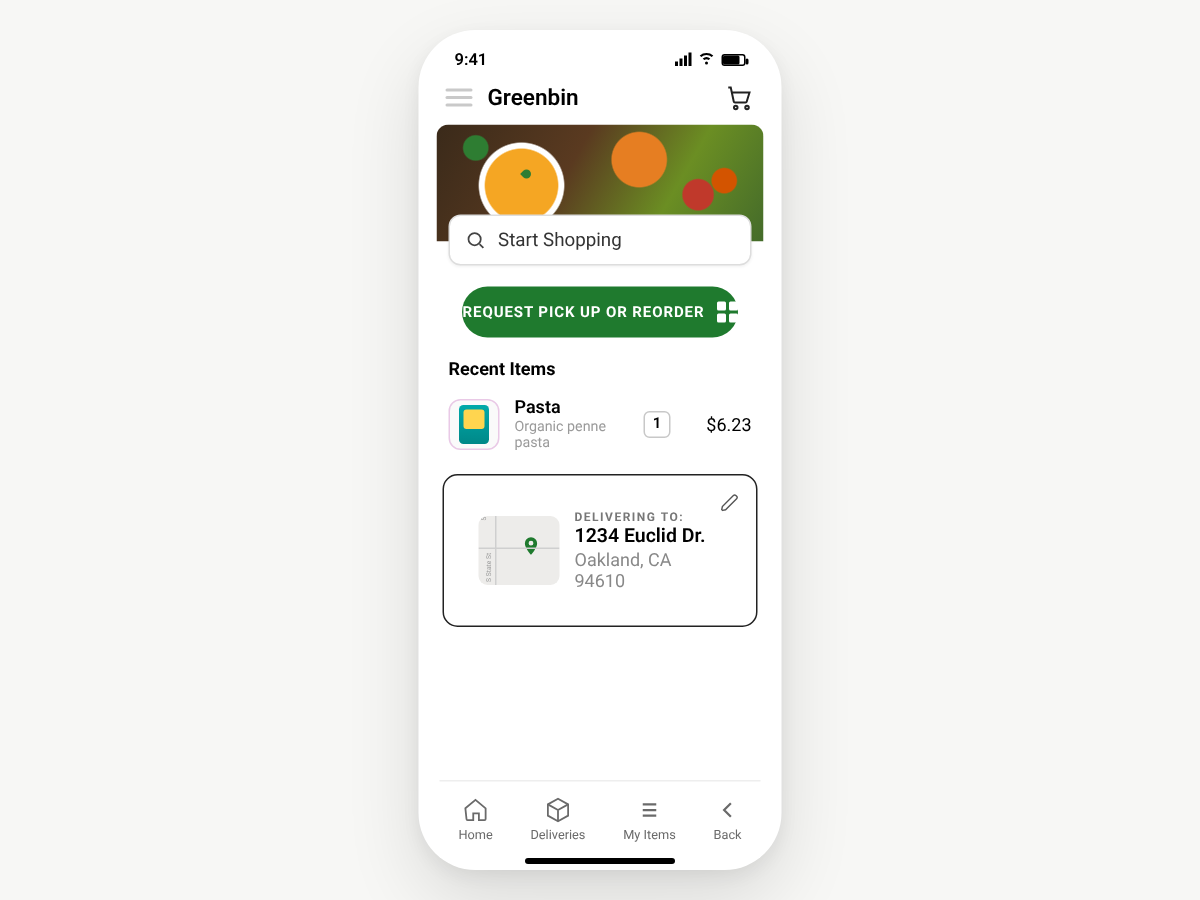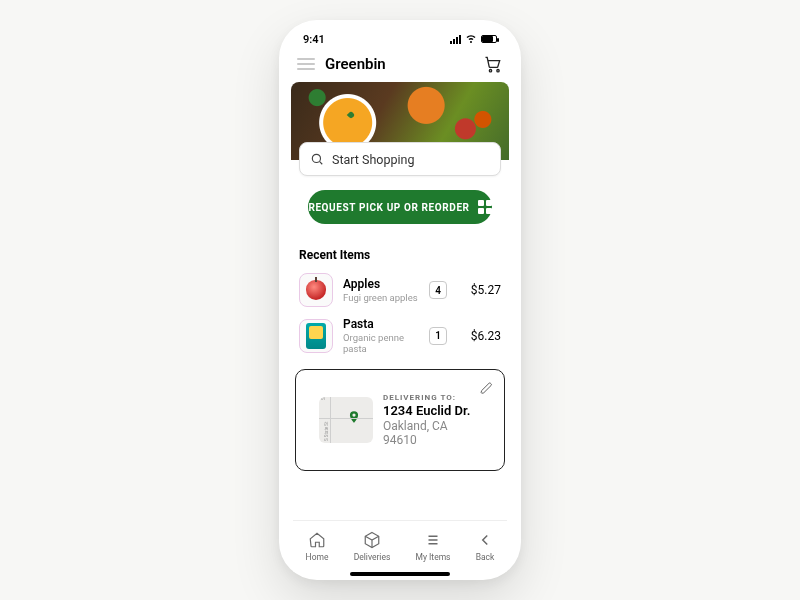--- a/index.html
+++ b/index.html
@@ -56,21 +56,21 @@
   .searchwrap { position:relative; margin-top:-18px; padding: 0 6px; }
   .search {
     width:100%; height:34px; border:1px solid #ddd; border-radius:8px;
     background:#fff; display:flex; align-items:center; gap:8px; padding:0 10px;
     box-shadow:0 1px 2px rgba(0,0,0,0.05);
   }
   .search svg{width:14px;height:14px;flex:none;color:#444;}
   .search span{font-size:12.5px;color:#333;}
 
   .cta {
-    margin: 14px auto 20px auto; width: 86%; height:34px;
+    margin: 14px auto 10px auto; width: 86%; height:34px;
     background:#1f7a2e; color:#fff; border-radius:20px;
     display:flex;align-items:center;justify-content:center;gap:8px;
     font-size:10px; font-weight:700; letter-spacing:0.6px;
   }
   .qr{width:14px;height:14px;display:grid;grid-template-columns:1fr 1fr;grid-template-rows:1fr 1fr;gap:2px;}
   .qr b{background:#fff;border-radius:1px;}
 
   .section-title{font-size:12px;font-weight:700;padding:4px 6px 6px 6px;}
 
   .item{display:flex;align-items:center;gap:10px;padding:5px 6px;}
@@ -174,31 +174,20 @@
     <span class="qr">
         <b></b>
         <b></b>
         <b></b>
         <b></b>
       </span>
   </div>
 
   <div class="section-title">Recent Items</div>
 
-  <div class="item">
-    <div class="thumb">
-        <div class="apple"></div>
-      </div>
-    <div class="info">
-      <div class="name">Apples</div>
-      <div class="sub">Fugi green apples</div>
-    </div>
-    <div class="qty">4</div>
-    <div class="price">$5.27</div>
-  </div>
 
   <div class="item">
     <div class="thumb">
         <div class="pasta"></div>
       </div>
     <div class="info">
       <div class="name">Pasta</div>
       <div class="sub">Organic penne pasta</div>
     </div>
     <div class="qty">1</div>

